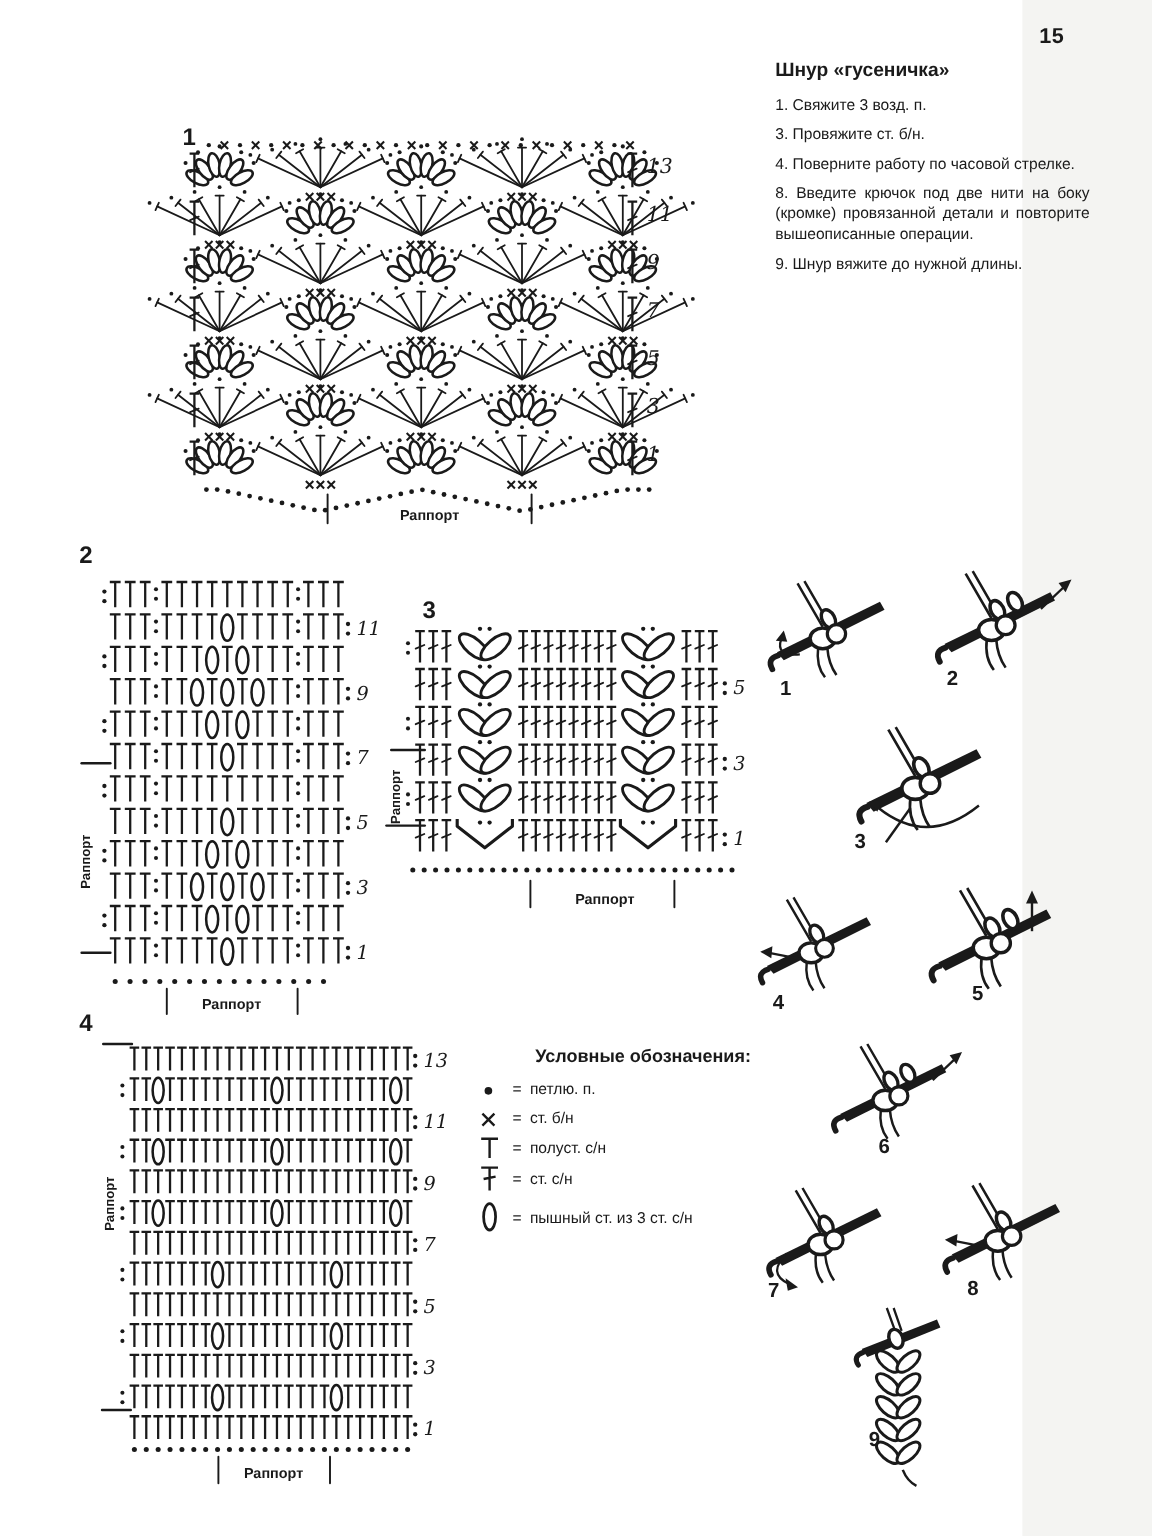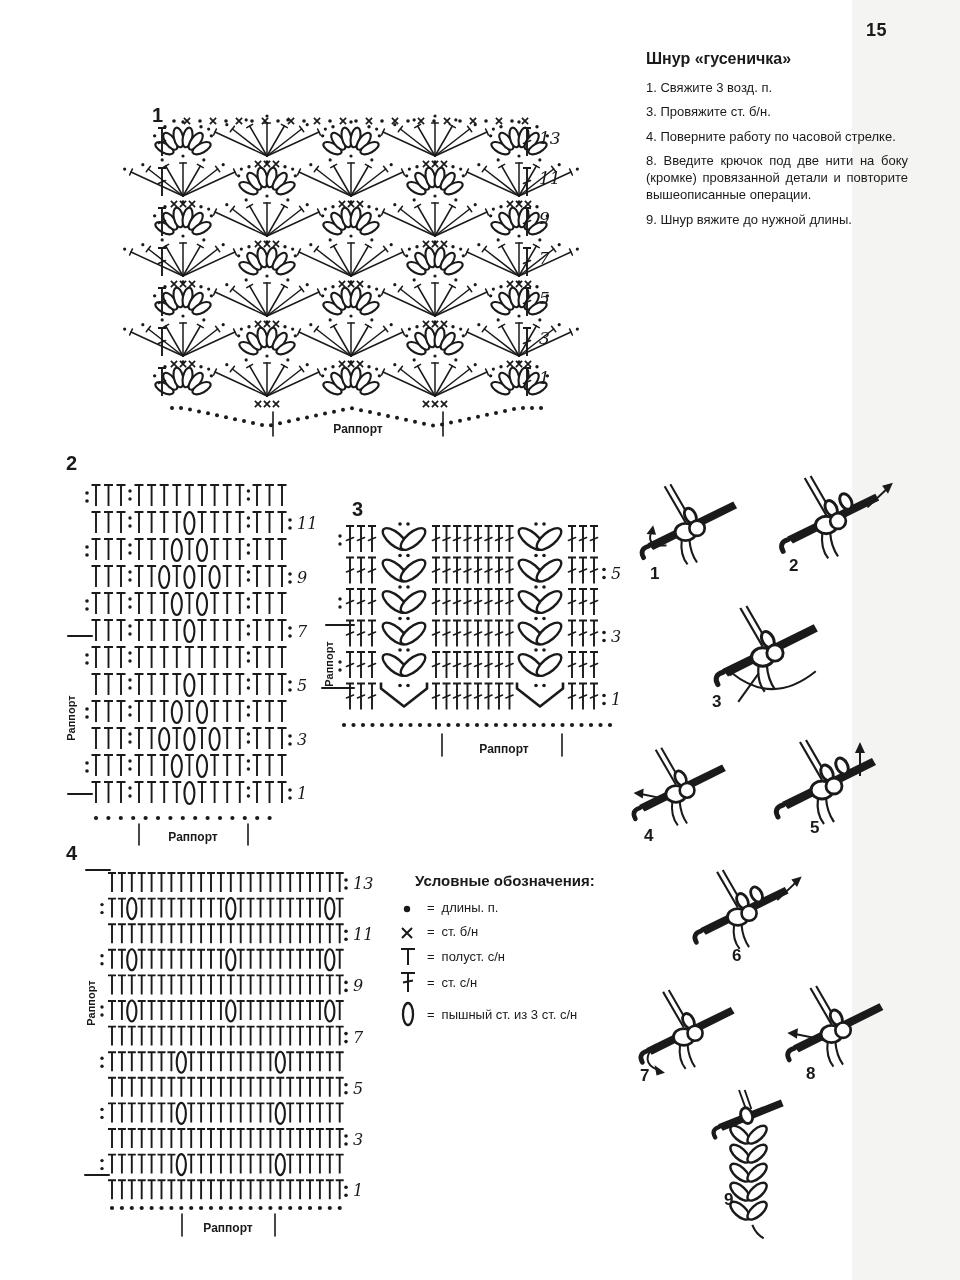--- a/index.html
+++ b/index.html
@@ -7,21 +7,21 @@
   body{background:#f4f4f2;font-family:"Liberation Sans",sans-serif;color:#1a1a1a;position:relative}
   .page{position:absolute;left:0;top:0;width:852px;height:1280px;background:#ffffff}
   .abs{position:absolute}
   .page-num{left:866px;top:20px;font-size:18px;font-weight:bold;letter-spacing:.5px}
   .left-heading{left:68px;top:54px;font-size:19px;font-weight:bold}
   .diag-num{font-size:20px;font-weight:bold}
   .article{left:646px;top:50px;width:262px}
   .article h2{font-size:16px;font-weight:bold;margin-bottom:11px}
   .article p{font-size:13px;line-height:1.33;text-align:justify;margin-bottom:7px}
   .legend{left:398px;top:872px;width:240px}
-  .legend-title{font-size:15px;font-weight:bold;margin-left:17px;margin-bottom:8px}
+  .legend-title{font-size:15px;font-weight:bold;margin-left:48px;margin-bottom:8px}
   .legend-row{display:flex;align-items:center;gap:7px;margin-bottom:3px;font-size:13px;min-height:21px}
   .legend-row.last{margin-top:6px}
   .lsym{width:22px;display:flex;justify-content:center;align-items:center}
   .leq{font-size:13px}
   .fig{position:absolute}
   .fig-num{position:absolute;font-size:17px;font-weight:600}
   svg{display:block;overflow:visible}
 </style>
 </head>
 <body>
@@ -1681,21 +1681,21 @@
   <div class="abs legend">
     <div class="legend-title">Условные обозначения:</div>
     <div>
         <div class="legend-row">
           <span class="lsym">
             <svg width="20" height="20" viewBox="0 0 20 20">
               <circle cx="8" cy="11" r="3.2" fill="#1a1a1a"></circle>
             </svg>
           </span>
           <span class="leq">=</span>
-          <span class="llab">длины. п.</span>
+          <span class="llab">петлю. п.</span>
         </div>
         <div class="legend-row">
           <span class="lsym">
             <svg width="20" height="20" viewBox="0 0 20 20">
               <path d="M3 6 L13 16 M3 16 L13 6" stroke="#1a1a1a" stroke-width="2" fill="none"></path>
             </svg>
           </span>
           <span class="leq">=</span>
           <span class="llab">ст. б/н</span>
         </div>

